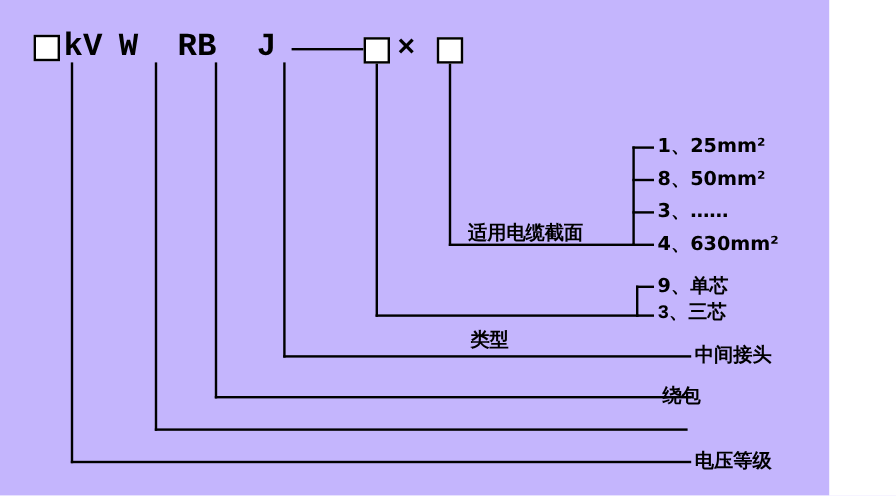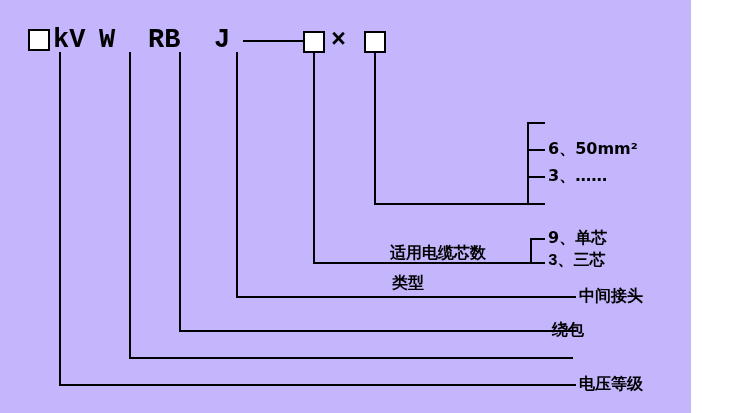--- a/index.html
+++ b/index.html
@@ -63,30 +63,32 @@
   <div class="line" style="left:179px; top:330px; width:397px; height:2px;"></div>
   <span class="lbl" style="left:552px; top:321px;">绕包</span>
 
   <div class="line" style="left:236px; top:52px; width:2px; height:246px;"></div>
   <div class="line" style="left:236px; top:296px; width:340px; height:2px;"></div>
   <span class="lbl" style="left:392px; top:274px;">类型</span>
   <span class="lbl" style="left:579px; top:287px;">中间接头</span>
 
   <div class="line" style="left:313px; top:53px; width:2px; height:211px;"></div>
   <div class="line" style="left:313px; top:262px; width:219px; height:2px;"></div>
-  <span class="lbl" style="left:390px; top:244px;">适用电缆芯数</span>
   <div class="line" style="left:530px; top:238px; width:2px; height:26px;"></div>
   <div class="line" style="left:530px; top:238px; width:15px; height:2px;"></div>
   <div class="line" style="left:530px; top:262px; width:15px; height:2px;"></div>
   <span class="lbl" style="left:548px; top:229px;">9、单芯</span>
   <span class="lbl" style="left:548px; top:253px;font-family:Liberation Mono, monospace;">3、三芯</span>
 
   <div class="line" style="left:374px; top:53px; width:2px; height:152px;"></div>
   <div class="line" style="left:374px; top:203px; width:155px; height:2px;"></div>
+  <span class="lbl" style="left:390px; top:185px;">适用电缆截面</span>
   <div class="line" style="left:527px; top:122px; width:2px; height:83px;"></div>
   <div class="line" style="left:527px; top:122px; width:18px; height:2px;"></div>
   <div class="line" style="left:527px; top:149px; width:18px; height:2px;"></div>
   <div class="line" style="left:527px; top:176px; width:18px; height:2px;"></div>
   <div class="line" style="left:527px; top:203px; width:18px; height:2px;"></div>
-  <span class="lbl" style="left:548px; top:140px;">6、50mm²</span>
+  <span class="lbl" style="left:548px; top:113px;">1、25mm²</span>
+  <span class="lbl" style="left:548px; top:140px;">8、50mm²</span>
   <span class="lbl" style="left:548px; top:167px;">3、……</span>
+  <span class="lbl" style="left:548px; top:194px;">4、630mm²</span>
 
 </div>
 
 </body></html>

